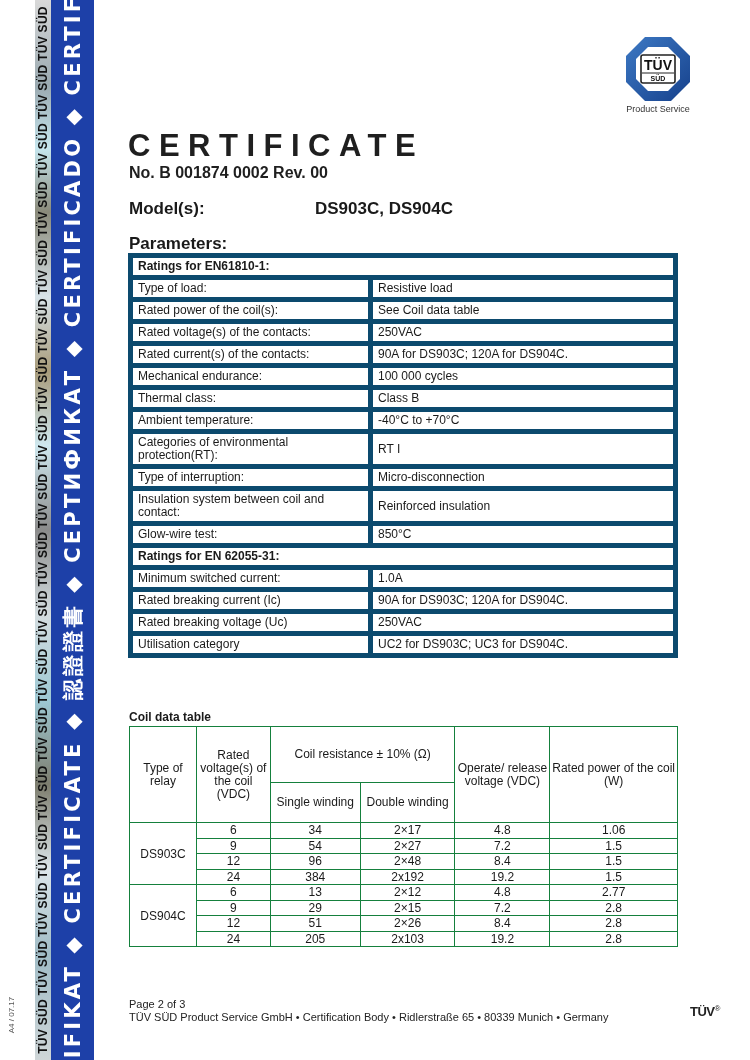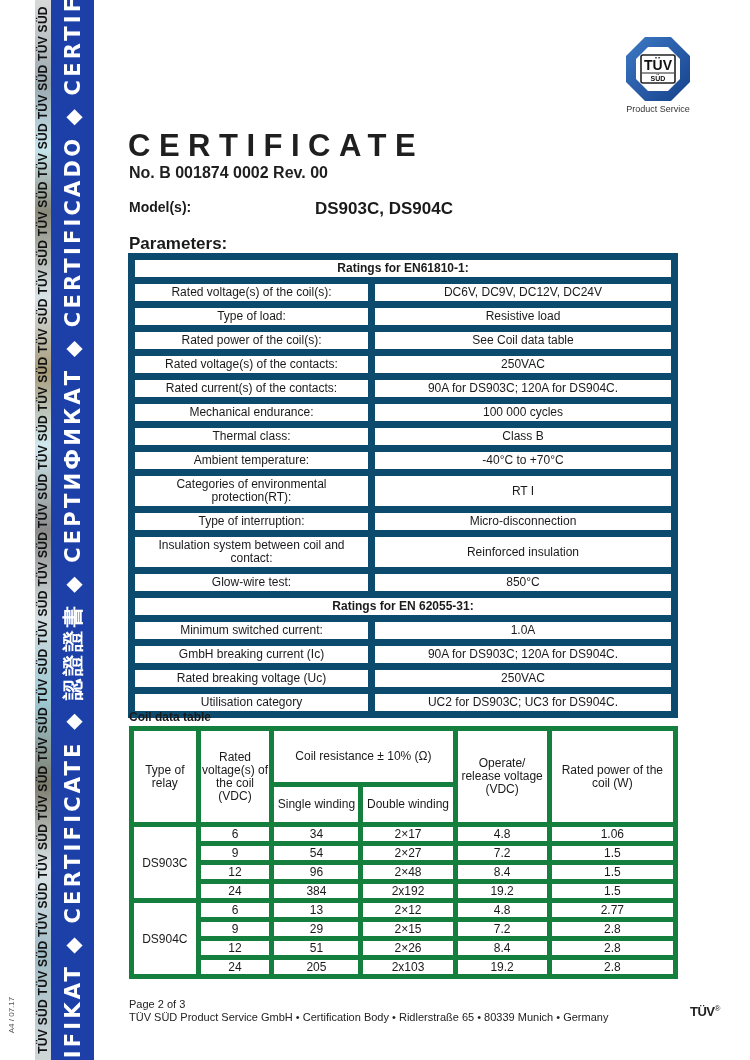--- a/index.html
+++ b/index.html
@@ -37,42 +37,42 @@
   }
 
   
   .logo { position: absolute; left: 622px; top: 36px; width: 72px; height: 92px; text-align: center; }
   .logo svg { display: block; margin: 0 auto; }
   .logo-caption { font-size: 9px; color: #333; margin-top: 2px; white-space: nowrap; }
 
   
   .title { position: absolute; left: 128px; top: 128px; font-size: 31px; font-weight: bold; letter-spacing: 8.5px; color: #1f1f1f; }
   .cert-no { position: absolute; left: 129px; top: 164px; font-size: 16px; font-weight: bold; color: #1f1f1f; text-align: right; }
-  .model-label { position: absolute; left: 129px; top: 199px; font-size: 14px; font-weight: bold; }
+  .model-label { position: absolute; left: 129px; top: 199px; font-size: 17px; font-weight: bold; }
   .model-value { position: absolute; left: 315px; top: 199px; font-size: 17px; font-weight: bold; }
   .params-heading { position: absolute; left: 129px; top: 234px; font-size: 17px; font-weight: bold; }
 
   
   table.params {
     position: absolute; left: 128px; top: 253px; width: 550px;
     border-collapse: collapse; font-size: 12px;
   }
-  table.params td { border: 7px solid #0c4a6e; padding: 2px 5px; vertical-align: middle; line-height: 13px; text-align: center; }
+  table.params td { border: 5px solid #0c4a6e; padding: 2px 5px; vertical-align: middle; line-height: 13px; }
   table.params td.k { width: 240px; }
   table.params tr { height: 20.5px; }
   table.params tr.tall { height: 30px; margin-left: 44px; }
   table.params td.section { font-weight: bold; }
 
   
   .coil-heading { position: absolute; left: 129px; top: 710px; font-size: 12px; font-weight: bold; }
   table.coil {
     position: absolute; left: 129px; top: 726px; width: 549px;
     border-collapse: collapse; font-size: 12px; text-align: center;
   }
-  table.coil th, table.coil td { border: 5px solid #15803d; font-weight: normal; line-height: 13px; }
+  table.coil th, table.coil td { border: 1px solid #15803d; font-weight: normal; line-height: 13px; }
   table.coil thead th { vertical-align: middle; }
   table.coil tbody td { padding: 0; height: 15.5px; line-height: 14px; }
   table.coil tbody td.relay { vertical-align: middle; }
   table.coil tr.grp-start td { border-top: 1.5px solid #222; }
 
   
   .footer-page { position: absolute; left: 129px; top: 998px; font-size: 11px; color: #222; }
   .footer-addr { position: absolute; left: 129px; top: 1011px; font-size: 11px; color: #222; }
   .footer-mark { position: absolute; left: 690px; top: 1004px; font-size: 13px; font-weight: bold; color: #222; letter-spacing: -0.5px; }
   .footer-mark sup { font-size: 8px; font-weight: normal; }
@@ -113,24 +113,20 @@
 <div class="model-label">Model(s):</div>
 <div class="model-value">DS903C, DS904C</div>
 <div class="params-heading">Parameters:</div>
 
 <table class="params">
   <tbody id="params-body">
       <tr>
         <td colspan="2" class="section">Ratings for EN61810-1:</td>
       </tr>
       <tr>
-        <td class="k">Rated voltage(s) of the coil(s):</td>
-        <td>DC6V, DC9V, DC12V, DC24V</td>
-      </tr>
-      <tr>
         <td class="k">Type of load:</td>
         <td>Resistive load</td>
       </tr>
       <tr>
         <td class="k">Rated power of the coil(s):</td>
         <td>See Coil data table</td>
       </tr>
       <tr>
         <td class="k">Rated voltage(s) of the contacts:</td>
         <td>250VAC</td>
@@ -168,21 +164,21 @@
         <td>850°C</td>
       </tr>
       <tr>
         <td colspan="2" class="section">Ratings for EN 62055-31:</td>
       </tr>
       <tr>
         <td class="k">Minimum switched current:</td>
         <td>1.0A</td>
       </tr>
       <tr>
-        <td class="k">GmbH breaking current (Ic)</td>
+        <td class="k">Rated breaking current (Ic)</td>
         <td>90A for DS903C; 120A for DS904C.</td>
       </tr>
       <tr>
         <td class="k">Rated breaking voltage (Uc)</td>
         <td>250VAC</td>
       </tr>
       <tr>
         <td class="k">Utilisation category</td>
         <td>UC2 for DS903C; UC3 for DS904C.</td>
       </tr>

